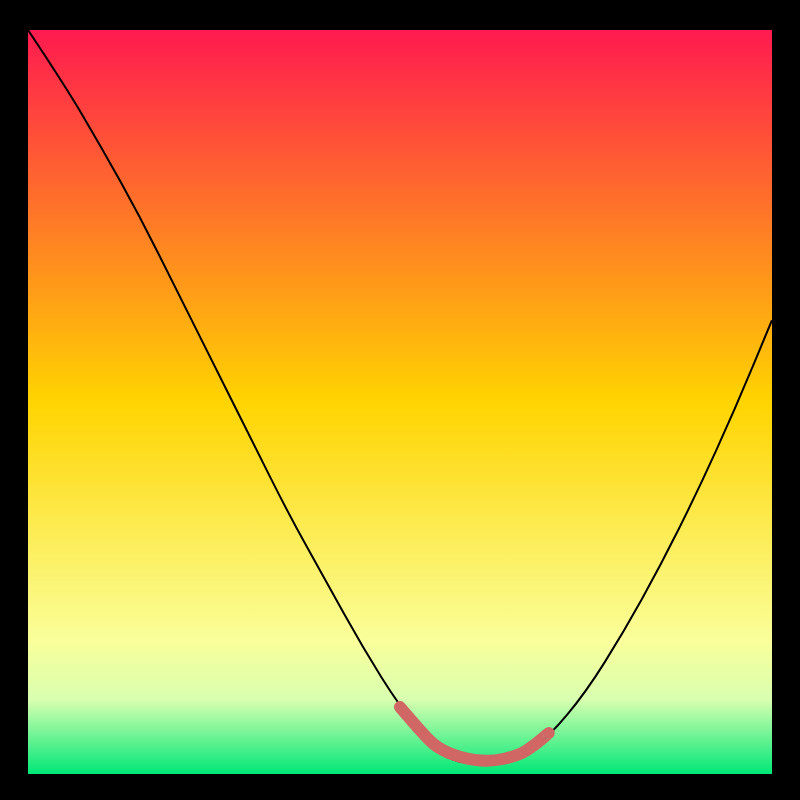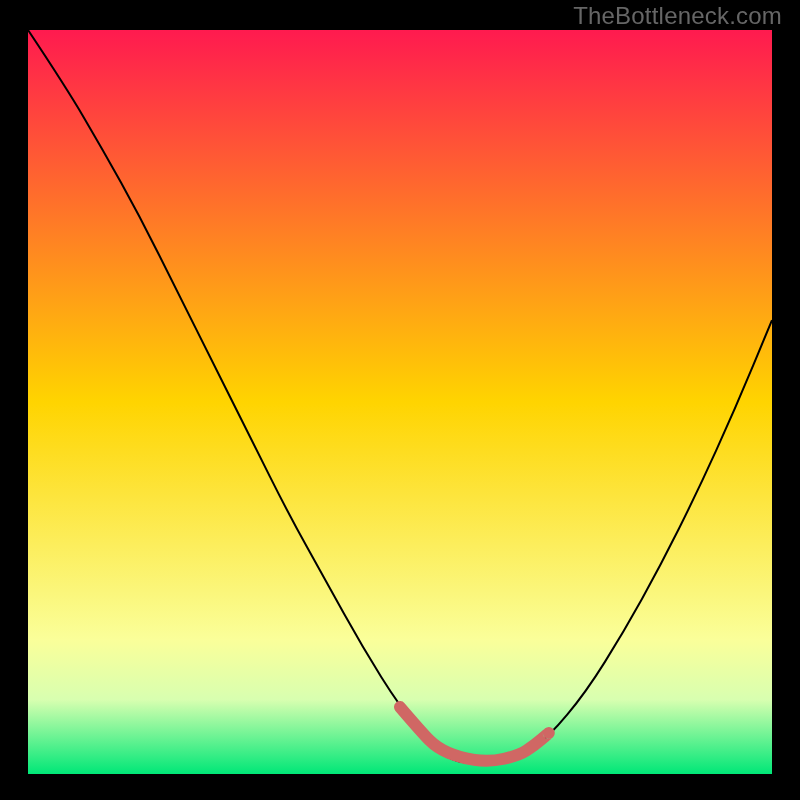--- a/index.html
+++ b/index.html
@@ -37,21 +37,20 @@
   .plot svg {
     display: block;
     width: 744px;
     height: 744px;
   }
 </style>
 </head>
 <body>
 
 <div class="frame">
-  <div class="watermark">TheBottleneck.com</div>
 
   <div class="plot">
     <svg id="chart-svg" viewBox="0 0 744 744" preserveAspectRatio="none">
       <defs>
         <linearGradient id="bg-grad" x1="0" y1="0" x2="0" y2="1">
             <stop offset="0%" stop-color="#ff1a4f"></stop>
             <stop offset="50%" stop-color="#ffd400"></stop>
             <stop offset="82%" stop-color="#faff9a"></stop>
             <stop offset="90%" stop-color="#d8ffb0"></stop>
             <stop offset="100%" stop-color="#00e777"></stop>

